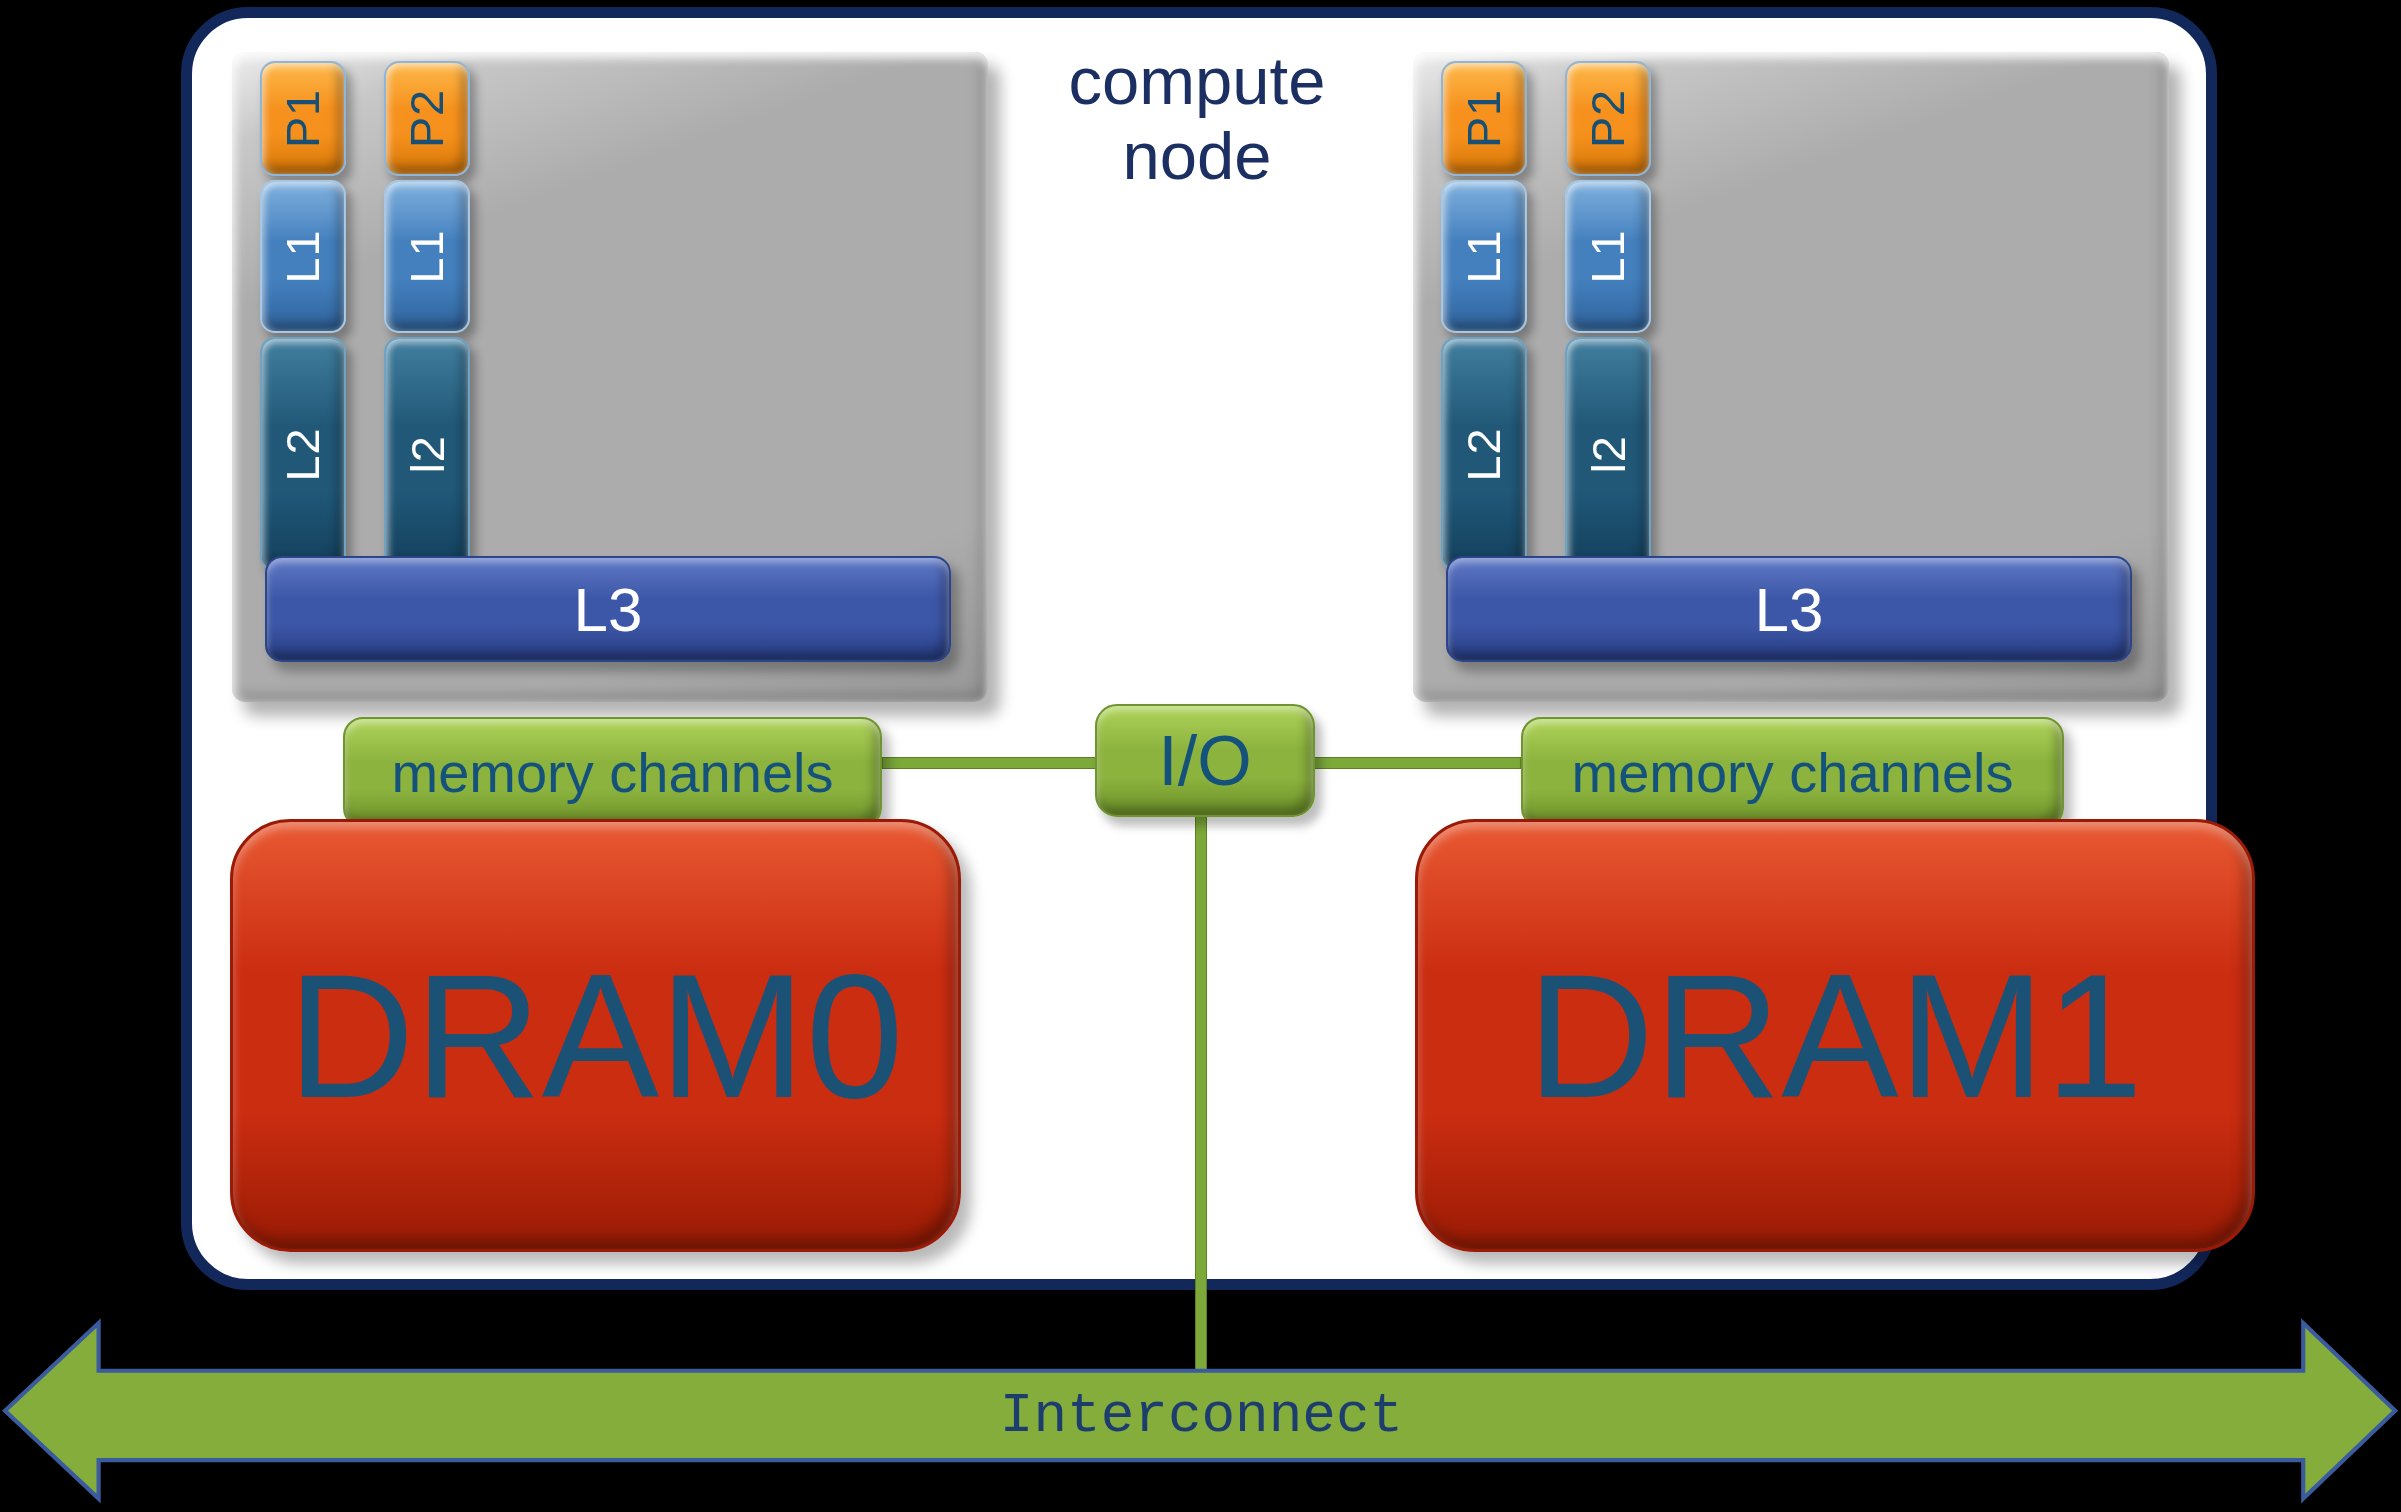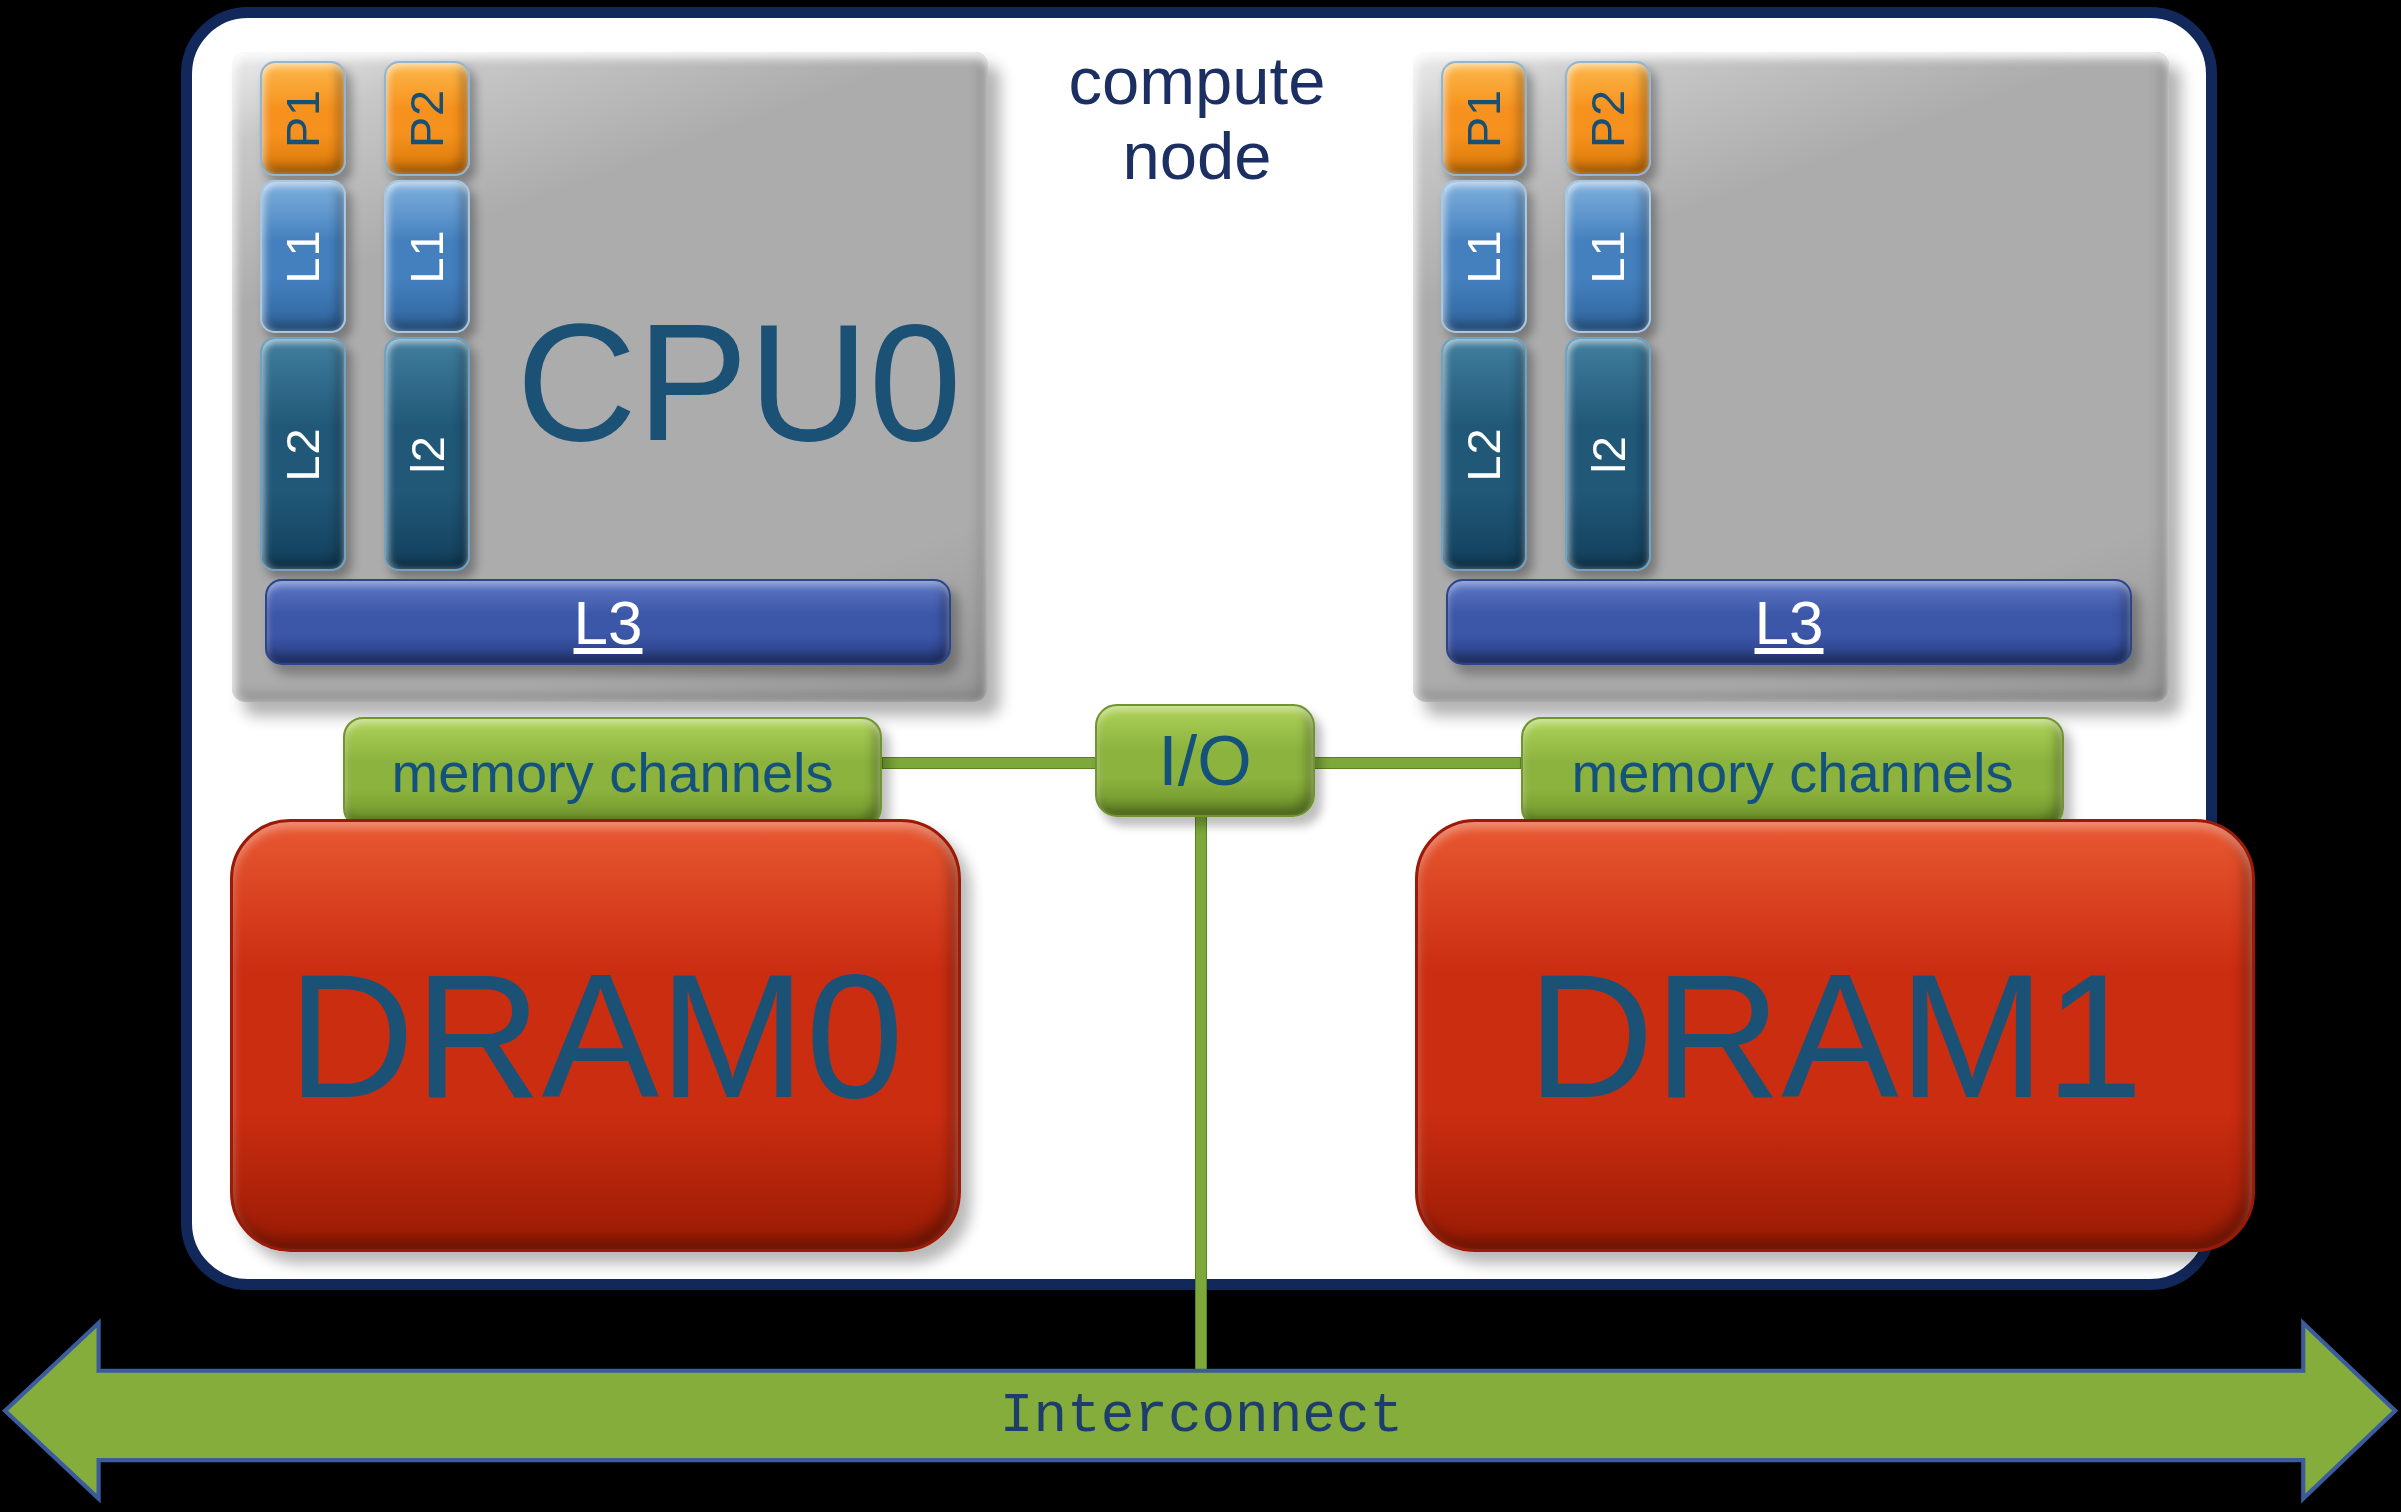--- a/index.html
+++ b/index.html
@@ -50,26 +50,25 @@
     background:linear-gradient(to bottom,var(--c-orange-light),var(--c-orange) 42%,var(--c-orange) 64%,var(--c-orange-dark));}
   .l1-box{top:128px;height:153px;border:2.5px solid #A6C8E4;
     background:linear-gradient(to bottom,var(--c-l1-light),var(--c-l1) 40%,var(--c-l1) 65%,var(--c-l1-dark));}
   .l2-box{top:285px;height:234px;border:2.5px solid #6FA3C4;
     background:linear-gradient(to bottom,var(--c-l2-light),var(--c-l2) 38%,var(--c-l2) 66%,var(--c-l2-dark));}
   .vlabel{transform:rotate(-90deg);font-size:47px;white-space:nowrap;letter-spacing:0.8px;}
   .p-box .vlabel{color:var(--c-core-label);}
   .l1-box .vlabel,.l2-box .vlabel{color:#ffffff;}
 
   .l3{
-    position:absolute;left:33px;top:527px;width:686px;height:86px;border-radius:16.7px;
+    position:absolute;left:33px;top:504px;width:686px;height:106px;border-radius:16.7px;
     border:2.5px solid var(--c-l3-border);
     background:linear-gradient(to bottom,var(--c-l3-light),var(--c-l3) 40%,var(--c-l3) 64%,var(--c-l3-dark));
     display:flex;align-items:center;justify-content:center;color:#ffffff;font-size:62px;
     box-shadow:inset 0 4.2px 7.5px rgba(255,255,255,.4), inset -5.9px -7.5px 11px rgba(0,0,0,.32), 7.5px 9.2px 11px rgba(0,0,0,.28);
-    text-decoration:underline;
   }
   .cpu-label{
     position:absolute;left:251px;top:247px;width:512px;height:167px;line-height:167px;
     text-align:center;font-size:167px;color:var(--c-label-steel);
   }
 
   .membar{
     position:absolute;top:702px;height:111px;border-radius:20px;
     border:2.5px solid var(--c-green-border);
     background:linear-gradient(to bottom,var(--c-green-light),var(--c-green) 40%,var(--c-green) 66%,var(--c-green-dark));
@@ -139,21 +138,20 @@
     </div>
     <div class="core-box l2-box col1">
       <span class="vlabel">L2</span>
     </div>
     <div class="core-box l2-box col2">
       <span class="vlabel">l2</span>
     </div>
     <div class="l3">
       <span>L3</span>
     </div>
-    <div class="cpu-label">CPU0</div>
   </div>
 
   <div class="membar" id="mem0">
     <span>memory channels</span>
   </div>
 
   <div class="dram" id="dram0">
     <span>DRAM0</span>
   </div>
 

